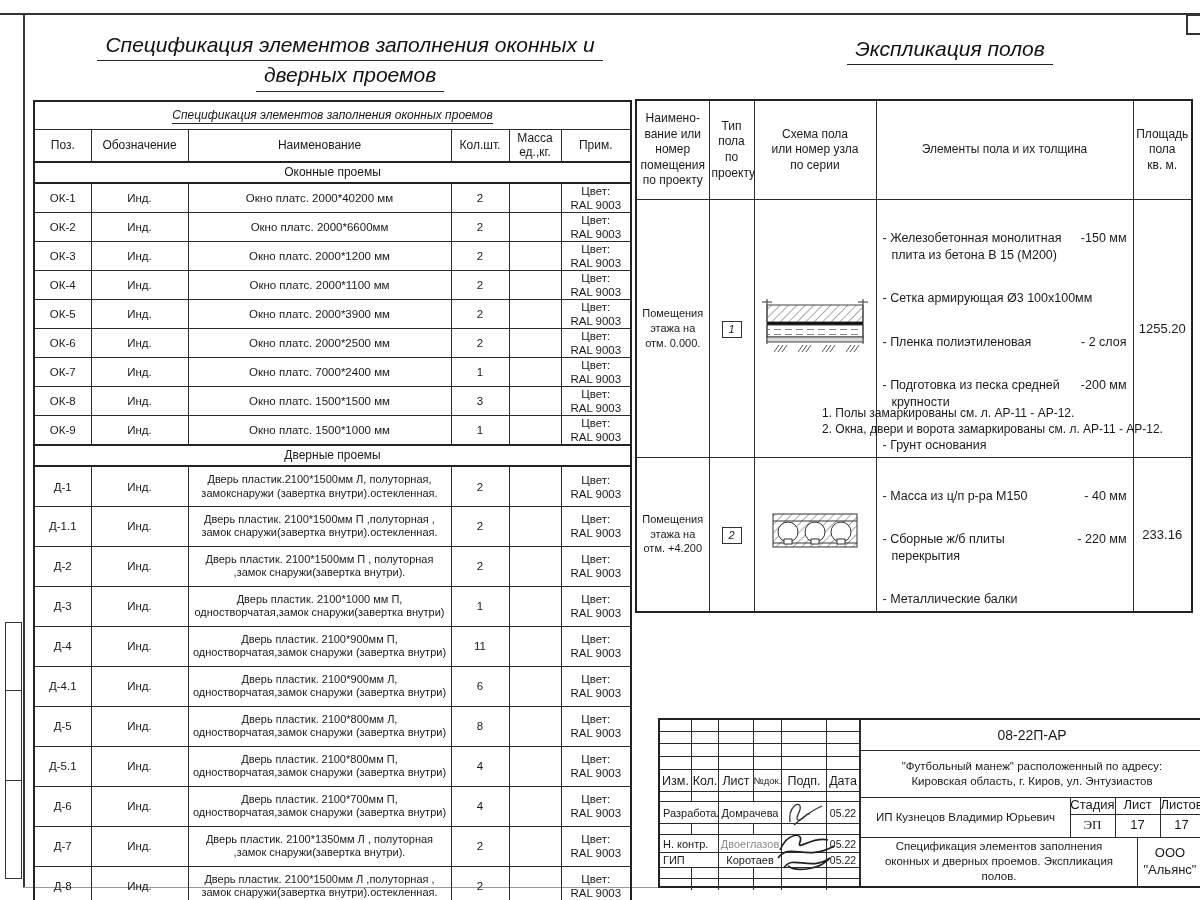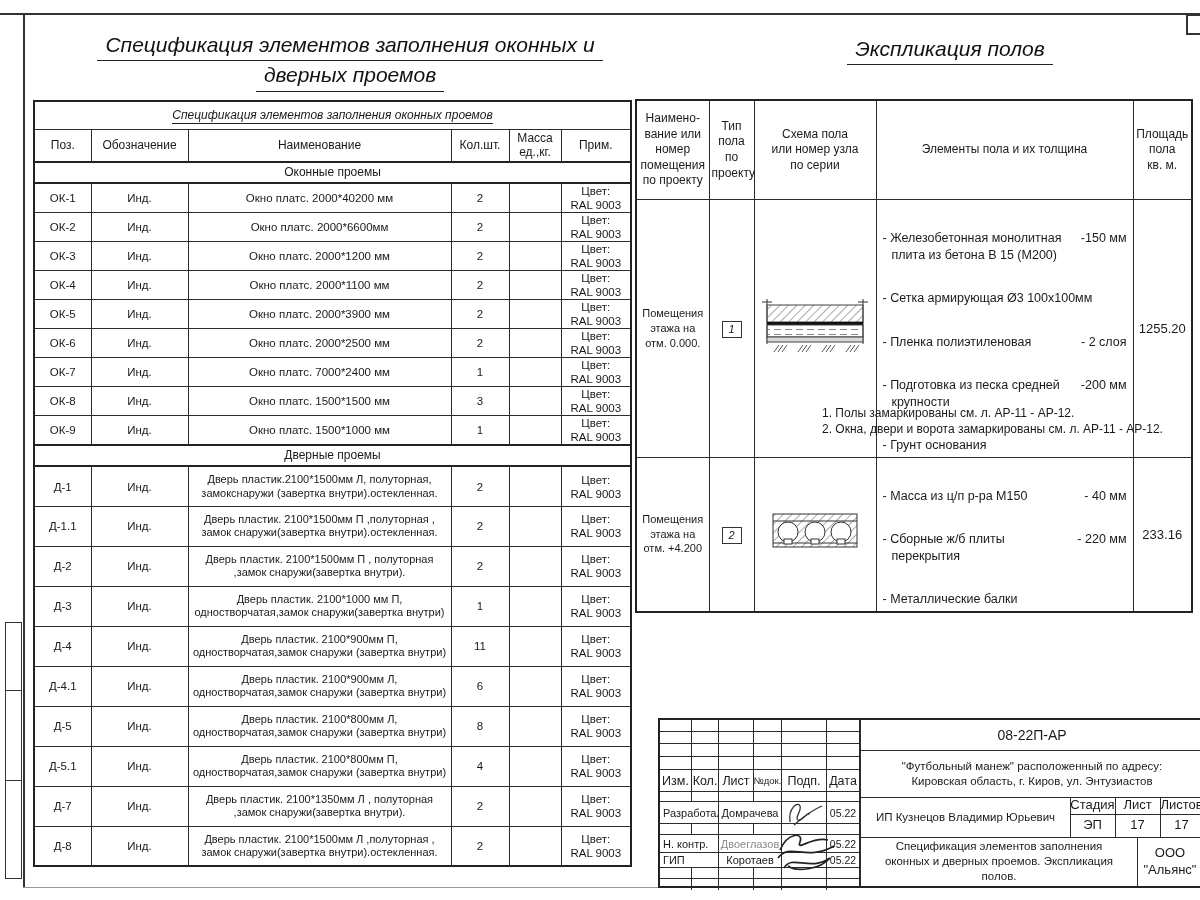--- a/index.html
+++ b/index.html
@@ -304,20 +304,31 @@
     <td class="c-des">Инд.</td>
     <td class="c-name">Дверь пластик. 2100*800мм П, одностворчатая,замок снаружи (завертка внутри)</td>
     <td class="c-qty">4</td>
     <td class="c-mass"></td>
     <td class="c-note">
       <div>Цвет:</div>
       <div>RAL 9003</div>
     </td>
   </tr>
 
+  <tr>
+    <td class="c-pos">Д-6</td>
+    <td class="c-des">Инд.</td>
+    <td class="c-name">Дверь пластик. 2100*700мм П, одностворчатая,замок снаружи (завертка внутри)</td>
+    <td class="c-qty">4</td>
+    <td class="c-mass"></td>
+    <td class="c-note">
+      <div>Цвет:</div>
+      <div>RAL 9003</div>
+    </td>
+  </tr>
 
   <tr>
     <td class="c-pos">Д-7</td>
     <td class="c-des">Инд.</td>
     <td class="c-name">Дверь пластик. 2100*1350мм Л , полуторная ,замок снаружи(завертка внутри).</td>
     <td class="c-qty">2</td>
     <td class="c-mass"></td>
     <td class="c-note">
       <div>Цвет:</div>
       <div>RAL 9003</div>
@@ -581,21 +592,21 @@
 
   <div class="txt" style="left:201px;top:0;width:342px;height:30px;font-size:14px;">08-22П-АР</div>
   <div class="txt" style="left:201px;top:30px;width:342px;height:47px;font-size:11.5px;flex-direction:column;">
     <div>"Футбольный манеж" расположенный по адресу:</div>
     <div>Кировская область, г. Киров, ул. Энтузиастов</div>
   </div>
   <div class="txt" style="left:201px;top:77px;width:209px;height:40px;font-size:11.5px;">ИП Кузнецов Владимир Юрьевич</div>
   <div class="txt" style="left:410px;top:77px;width:45px;height:17px;font-size:13px;">Стадия</div>
   <div class="txt" style="left:455px;top:77px;width:45px;height:17px;font-size:13px;">Лист</div>
   <div class="txt" style="left:500px;top:77px;width:43px;height:17px;font-size:13px;">Листов</div>
-  <div class="txt" style="left:410px;top:94px;width:45px;height:23px;font-size:13px;">ЭП</div>
+  <div class="txt" style="left:410px;top:94px;width:45px;height:23px;font-size:13px;font-family:Liberation Serif, serif;">ЭП</div>
   <div class="txt" style="left:455px;top:94px;width:45px;height:23px;font-size:13px;">17</div>
   <div class="txt" style="left:500px;top:94px;width:43px;height:23px;font-size:13px;">17</div>
   <div class="txt" style="left:204px;top:117px;width:270px;height:49px;font-size:11.5px;padding:0 8px;box-sizing:border-box;">Спецификация элементов заполнения оконных и дверных проемов. Экспликация полов.</div>
   <div class="txt" style="left:477px;top:117px;width:66px;height:49px;font-size:13px;">ООО "Альянс"</div>
 
   <svg class="sig" style="left:122px;top:78px;" width="48" height="30" viewBox="0 0 48 30">
     <g fill="none" stroke="#333" stroke-width="1.3">
       <path d="M8 24 C 6 10, 16 3, 18 8 C 20 13, 12 20, 16 22 C 20 24, 24 14, 28 16"></path>
       <path d="M12 27 C 20 20, 30 12, 40 8"></path>
     </g>

